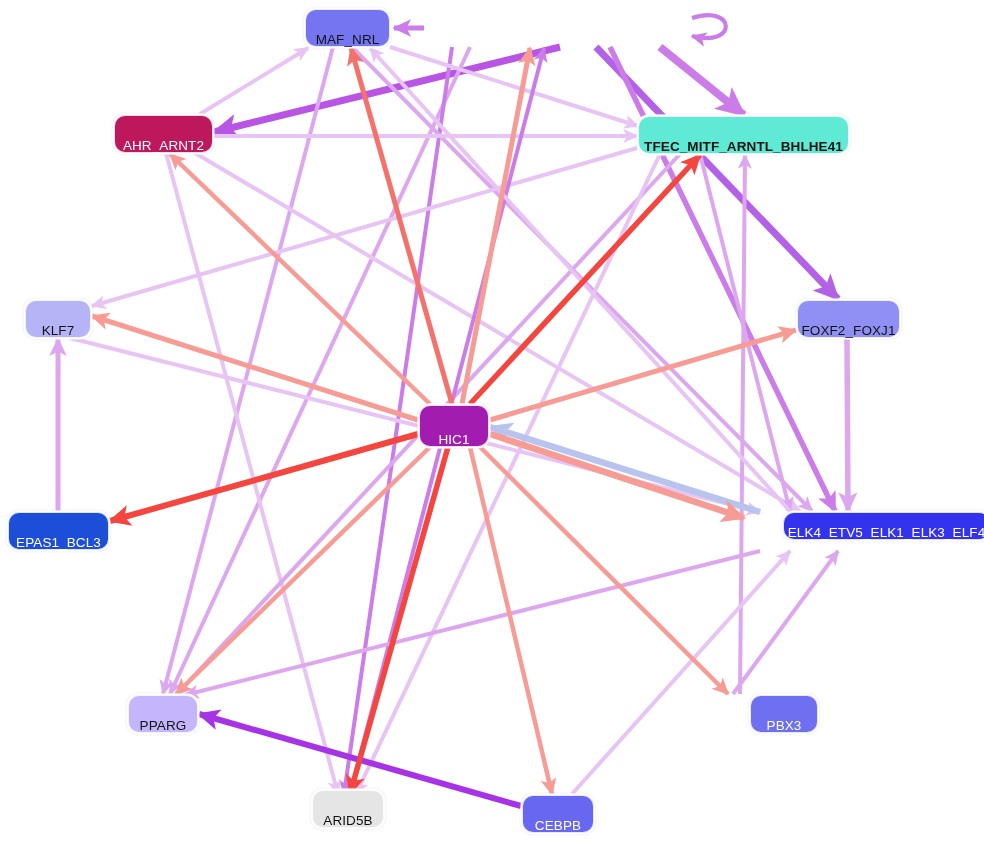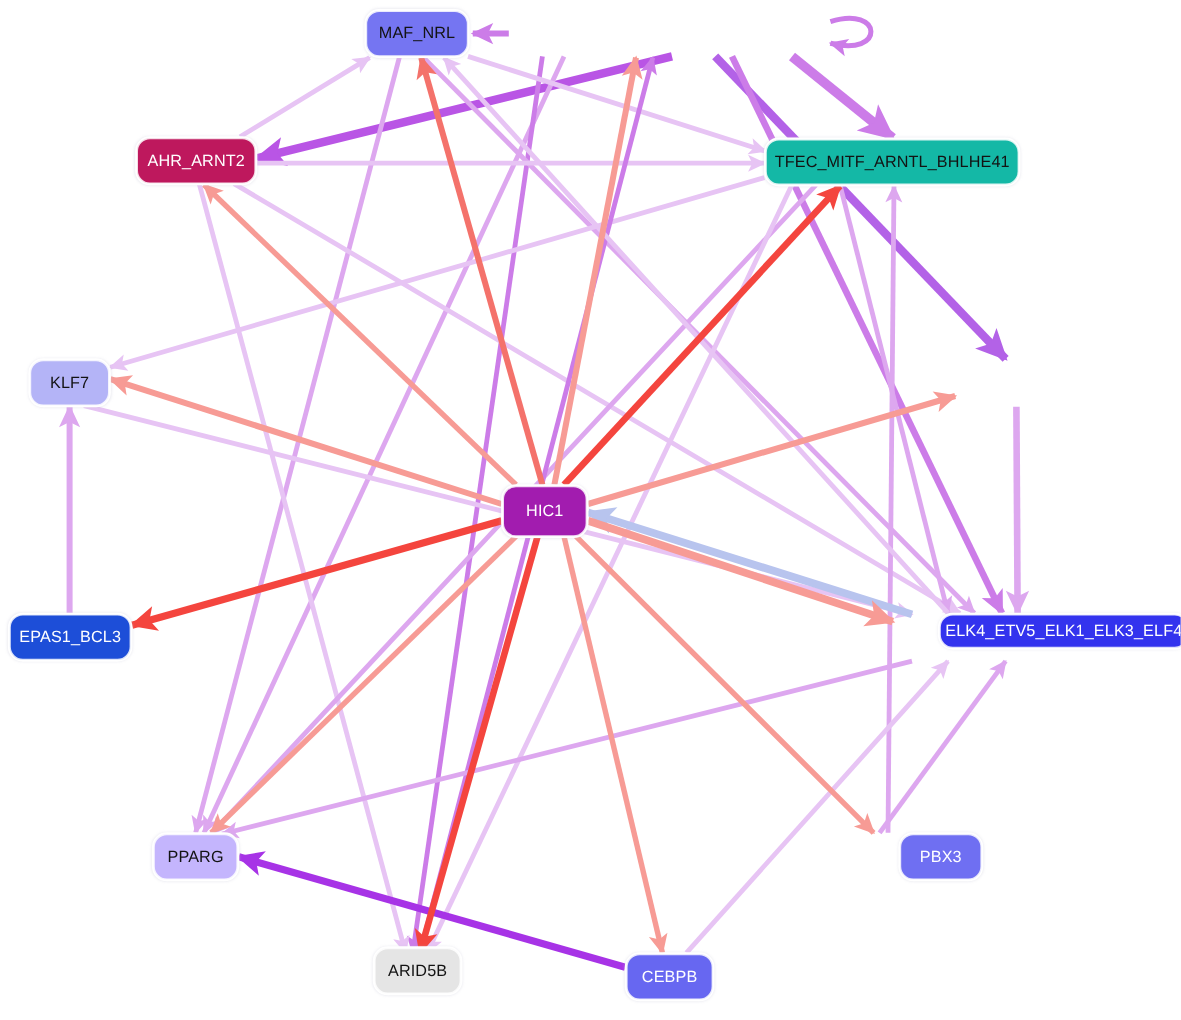--- a/index.html
+++ b/index.html
@@ -30,21 +30,21 @@
     left: 0;
     top: 0;
     width: 984px;
     height: 850px;
   }
   .node {
     position: absolute;
     box-sizing: border-box;
     border-radius: 11px;
     display: flex;
-    align-items: center;
+    align-items: flex-end;
     justify-content: center;
     white-space: nowrap;
     font-size: 13.5px;
     letter-spacing: 0.1px;
     border: 1.2px solid rgba(255,255,255,0.85);
     box-shadow: 0 0 0 1.4px #ffffff, 0 0 2px 1.6px rgba(200,200,215,0.30);
     user-select: none;
   }
   .node-label {
     pointer-events: none;
@@ -131,25 +131,28 @@
       <line x1="480" y1="447" x2="728" y2="694" stroke="#f79b95" stroke-width="4.5" stroke-linecap="butt" marker-end="url(#arw-f79b95)"></line>
       <line x1="462" y1="404" x2="530" y2="48" stroke="#f79b95" stroke-width="5" stroke-linecap="butt" marker-end="url(#arw-f79b95)"></line>
     </svg>
   <div id="node-layer">
       <div class="node" style="left: 305px; top: 9px; width: 85px; height: 38px; background: rgb(117, 117, 242); color: rgb(19, 19, 19);">
         <span class="node-label">MAF_NRL</span>
       </div>
       <div class="node" style="left: 114px; top: 115px; width: 99px; height: 38px; background: #be185d; color: rgb(255, 255, 255);">
         <span class="node-label">AHR_ARNT2</span>
       </div>
-      <div class="node" style="left: 638px; top: 116px; width: 211px; height: 38px; background: #14b8a6; color: rgb(19, 19, 19);">
+      <div class="node" style="left: 638px; top: 116px; width: 211px; height: 38px; background: #5eead4; color: rgb(19, 19, 19); font-weight: bold;">
         <span class="node-label">TFEC_MITF_ARNTL_BHLHE41</span>
       </div>
       <div class="node" style="left: 25px; top: 300px; width: 66px; height: 38px; background: rgb(180, 180, 247); color: rgb(19, 19, 19);">
         <span class="node-label">KLF7</span>
+      </div>
+      <div class="node" style="left: 797px; top: 300px; width: 103px; height: 38px; background: rgb(144, 144, 244); color: rgb(19, 19, 19);">
+        <span class="node-label">FOXF2_FOXJ1</span>
       </div>
       <div class="node" style="left: 419px; top: 405px; width: 70px; height: 42px; background: #a21caf; color: rgb(255, 255, 255);">
         <span class="node-label">HIC1</span>
       </div>
       <div class="node" style="left: 8px; top: 512px; width: 101px; height: 38px; background: #1d4ed8; color: rgb(255, 255, 255);">
         <span class="node-label">EPAS1_BCL3</span>
       </div>
       <div class="node" style="left: 783px; top: 512px; width: 207px; height: 28px; background: rgb(51, 51, 238); color: rgb(255, 255, 255);">
         <span class="node-label">ELK4_ETV5_ELK1_ELK3_ELF4</span>
       </div>

